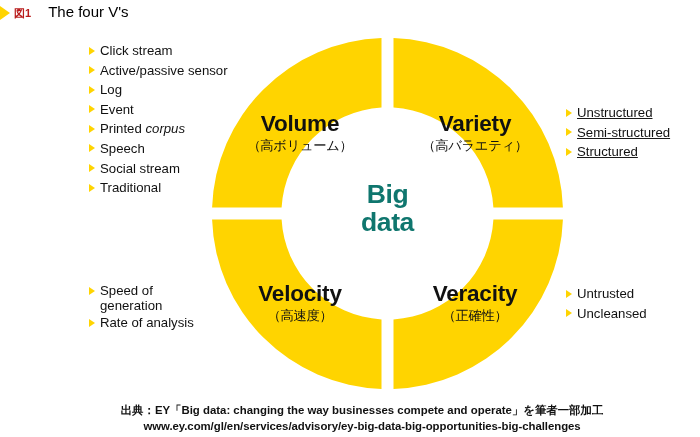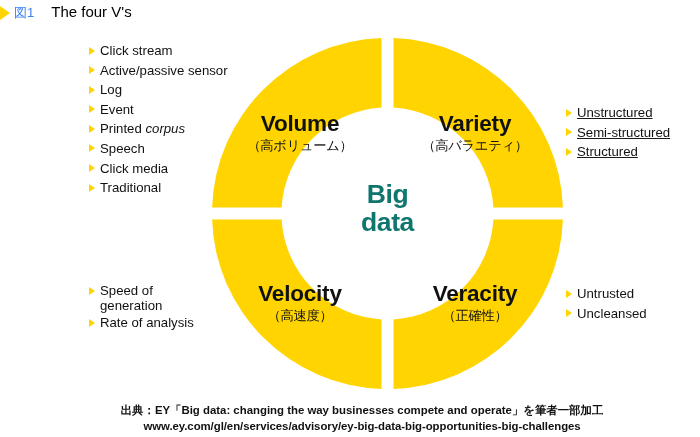--- a/index.html
+++ b/index.html
@@ -29,23 +29,23 @@
     width: 0;
     height: 0;
     border-left: 10px solid #FFD400;
     border-top: 7px solid transparent;
     border-bottom: 7px solid transparent;
     margin-right: 4px;
     position: relative;
     top: 3px;
   }
   .title-num {
-    font-size: 13px;
-    font-weight: 400;
-    color: #3b82f6;
+    font-size: 11px;
+    font-weight: 700;
+    color: #b91c1c;
     letter-spacing: 0px;
   }
   .title-text {
     font-size: 15px;
     font-weight: 400;
     color: #000;
     margin-left: 17px;
   }
 
   
@@ -178,21 +178,21 @@
   <li class="bullet-item">
     <span class="bullet-tri"></span>
     <span class="bullet-label"><span>Printed </span><em>corpus</em></span>
   </li>
   <li class="bullet-item">
     <span class="bullet-tri"></span>
     <span class="bullet-label">Speech</span>
   </li>
   <li class="bullet-item">
     <span class="bullet-tri"></span>
-    <span class="bullet-label">Click media</span>
+    <span class="bullet-label">Social stream</span>
   </li>
   <li class="bullet-item">
     <span class="bullet-tri"></span>
     <span class="bullet-label">Traditional</span>
   </li>
 </ul>
 
 <ul class="bullet-list" id="list-variety">
   <li class="bullet-item">
     <span class="bullet-tri"></span>

